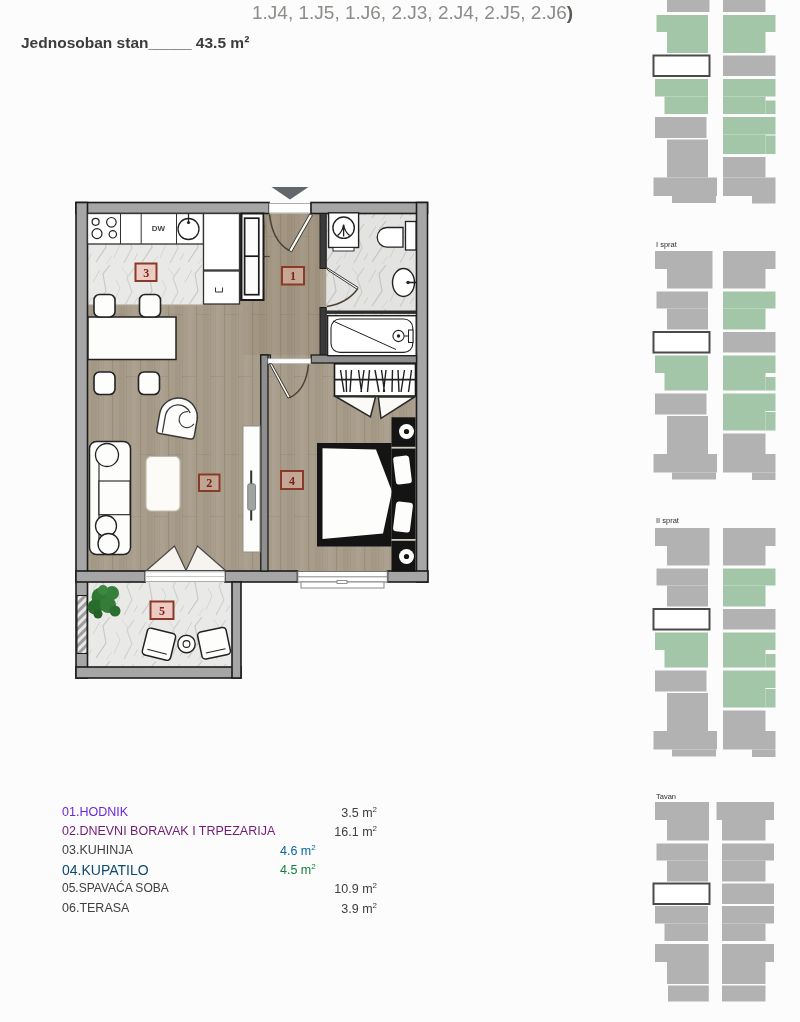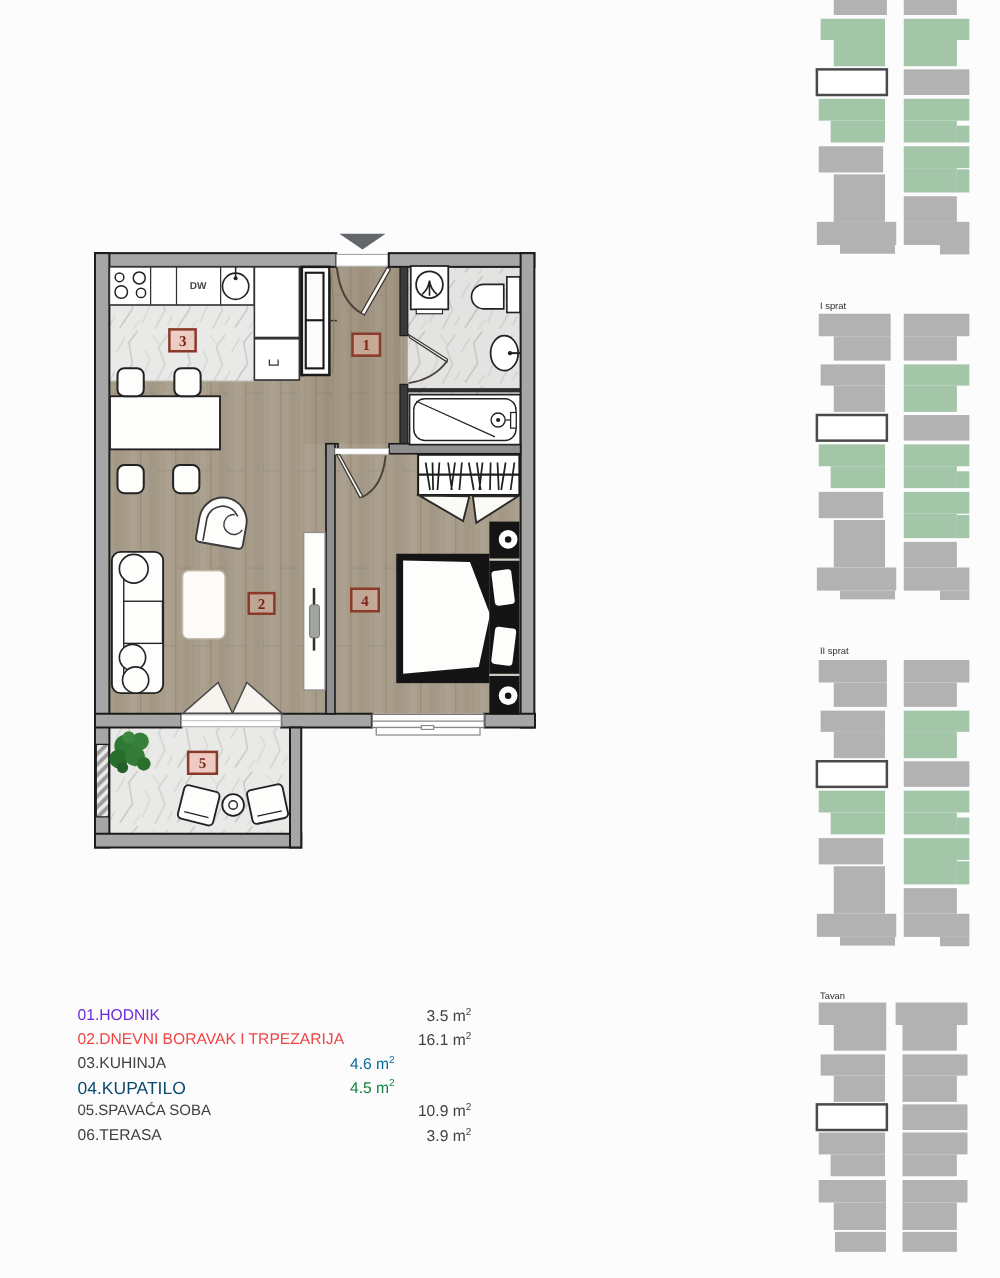--- a/index.html
+++ b/index.html
@@ -4,21 +4,23 @@
 <style>
 html,body{margin:0;padding:0;}
 body{width:800px;height:1022px;background:#fcfcfc;font-family:"Liberation Sans",sans-serif;}
 #page{position:relative;width:800px;height:1022px;overflow:hidden;}
 .abs{position:absolute;}
 </style>
 </head>
 <body>
 <div id="page">
 
-
+<div class="abs" style="left:252px;top:2px;width:340px;font-size:19px;color:#8c8c88;white-space:nowrap;">1.J4, 1.J5, 1.J6, 2.J3, 2.J4, 2.J5, 2.J6<b style="color:#5a5a56;">)</b></div>
+
+<div class="abs" style="left:21px;top:34px;font-size:15.5px;font-weight:bold;color:#3c3c3c;white-space:nowrap;">Jednosoban stan_____ 43.5 m²</div>
 
 <svg class="abs" style="left:0;top:0;" width="800" height="1022" viewBox="0 0 800 1022">
 <defs>
 <pattern id="wood" width="28" height="140" patternUnits="userSpaceOnUse">
   <rect width="28" height="140" fill="#a89c8a"></rect>
   <rect x="0" width="1.2" height="140" fill="rgba(70,52,34,0.13)"></rect>
   <rect x="14" width="1" height="140" fill="rgba(70,52,34,0.08)"></rect>
   <rect x="20" width="5" height="140" fill="rgba(255,255,255,0.05)"></rect>
   <rect x="7" width="6" height="140" fill="rgba(60,40,20,0.04)"></rect>
   <rect x="0" y="34" width="14" height="1" fill="rgba(0,0,0,0.06)"></rect>
@@ -488,21 +490,21 @@
           <rect x="722" y="962" width="43.5" height="22" fill="#b2b2b2"></rect>
           <rect x="722" y="985.5" width="43.5" height="16" fill="#b2b2b2"></rect>
         </g>
 </g>
 </svg>
 
 <div id="legend">
 
 <div class="abs" style="left:62px;top:804.5px;font-size:12.5px;color:#6d28d9;white-space:nowrap;">01.HODNIK</div>
 <div class="abs" style="left:280px;top:804.5px;width:97px;font-size:12.5px;color:#404040;text-align:right;white-space:nowrap;">3.5 m<sup style="font-size:8px;">2</sup></div>
-<div class="abs" style="left:62px;top:823.7px;font-size:12.5px;color:#ef4444;white-space:nowrap;text-align:right;">02.DNEVNI BORAVAK I TRPEZARIJA</div>
+<div class="abs" style="left:62px;top:823.7px;font-size:12.5px;color:#701a75;white-space:nowrap;text-align:right;">02.DNEVNI BORAVAK I TRPEZARIJA</div>
 <div class="abs" style="left:280px;top:823.7px;width:97px;font-size:12.5px;color:#404040;text-align:right;white-space:nowrap;">16.1 m<sup style="font-size:8px;">2</sup></div>
 <div class="abs" style="left:62px;top:842.9px;font-size:12.5px;color:#404040;white-space:nowrap;">03.KUHINJA</div>
 <div class="abs" style="left:280px;top:842.9px;width:97px;font-size:12.5px;color:#0369a1;text-align:left;white-space:nowrap;">4.6 m<sup style="font-size:8px;">2</sup></div>
 <div class="abs" style="left:62px;top:862.1px;font-size:14px;color:#0c4a6e;white-space:nowrap;">04.KUPATILO</div>
 <div class="abs" style="left:280px;top:862.1px;width:97px;font-size:12.5px;color:#15803d;white-space:nowrap;">4.5 m<sup style="font-size:8px;">2</sup></div>
 <div class="abs" style="left:62px;top:881.3px;font-size:12px;color:#404040;white-space:nowrap;">05.SPAVAĆA SOBA</div>
 <div class="abs" style="left:280px;top:881.3px;width:97px;font-size:12.5px;color:#404040;text-align:right;white-space:nowrap;">10.9 m<sup style="font-size:8px;">2</sup></div>
 <div class="abs" style="left:62px;top:900.5px;font-size:12.5px;color:#404040;white-space:nowrap;">06.TERASA</div>
 <div class="abs" style="left:280px;top:900.5px;width:97px;font-size:12.5px;color:#404040;text-align:right;white-space:nowrap;">3.9 m<sup style="font-size:8px;">2</sup></div>
 </div>

